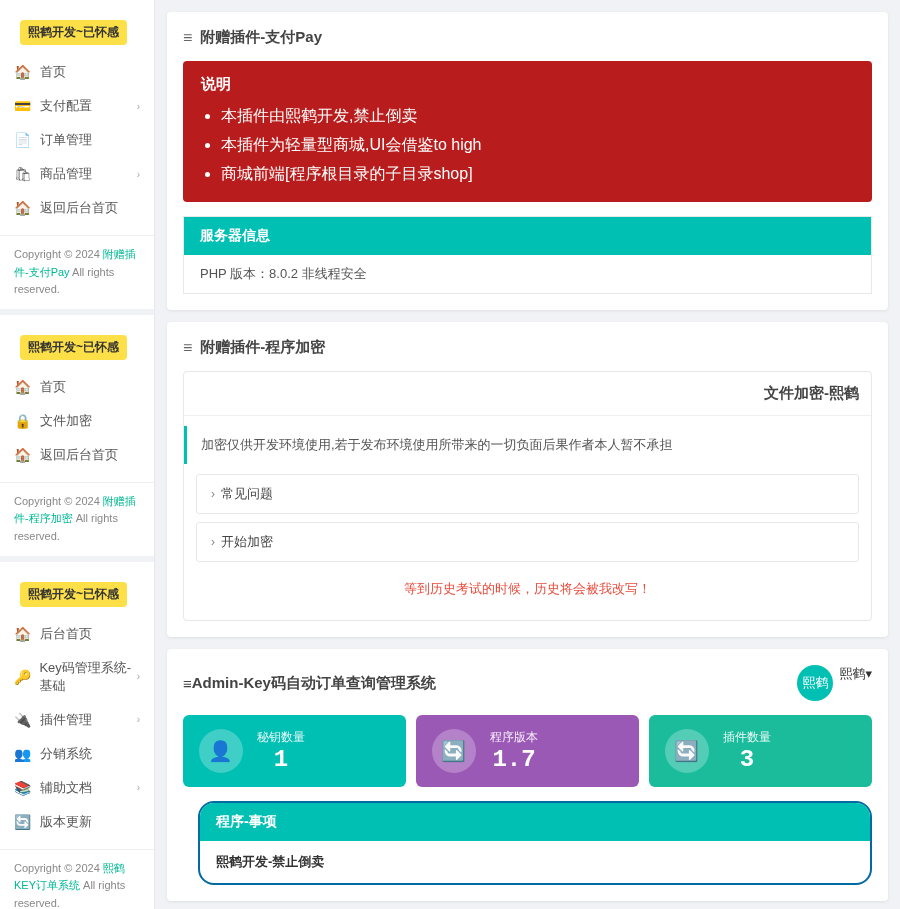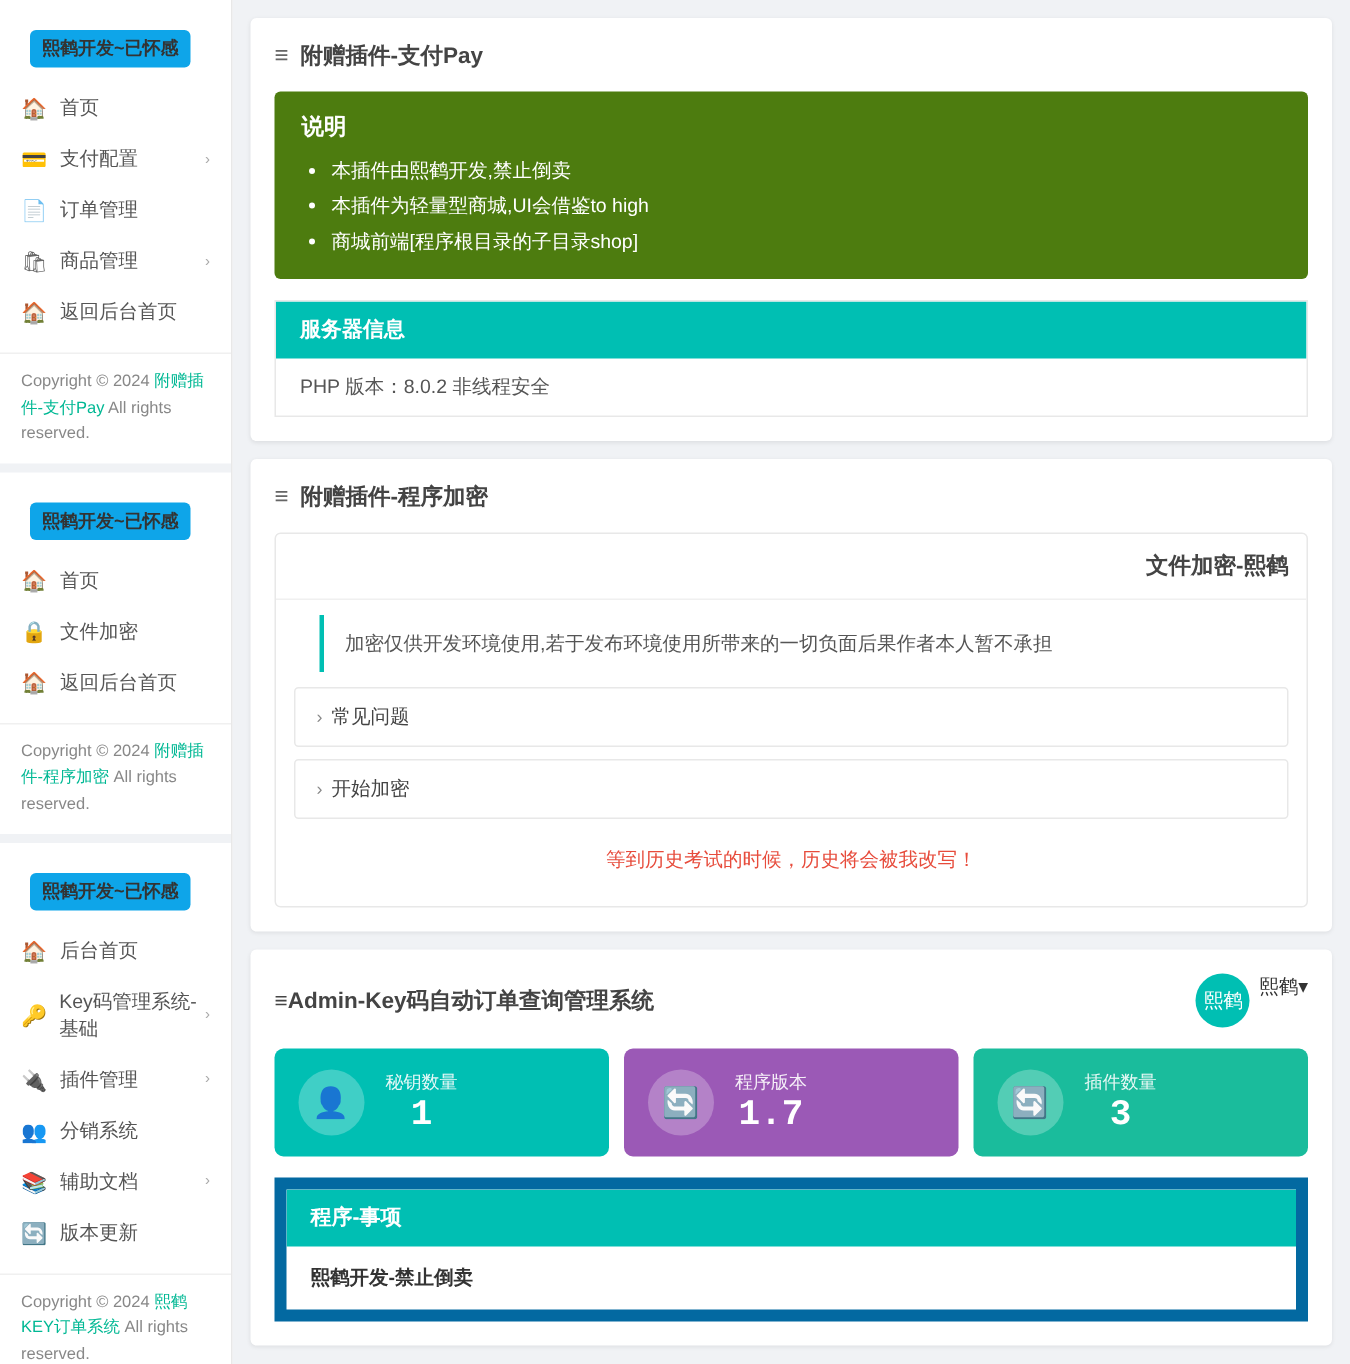--- a/index.html
+++ b/index.html
@@ -14,21 +14,21 @@
       display: flex;
       flex-direction: column;
       flex-shrink: 0;
     }
 
     .sidebar-section {
       padding: 0;
     }
 
     .sidebar-logo {
-      background: #0ea5e9;
+      background: #fde047;
       border-radius: 4px;
       padding: 4px 8px;
       margin: 10px 10px 0 10px;
       font-size: 12px;
       font-weight: bold;
       color: #333;
       display: inline-block;
       text-align: right;
     }
 
@@ -109,36 +109,36 @@
     }
 
     .panel-header .header-icon {
       margin-right: 8px;
       color: #666;
       font-size: 16px;
     }
 
     
     .info-box {
-      background: #4d7c0f;
+      background: #b91c1c;
       border-radius: 4px;
       padding: 14px 18px;
       color: #fff;
       margin-bottom: 14px;
     }
 
     .info-box h3 {
       font-size: 15px;
       margin-bottom: 8px;
     }
 
     .info-box ul {
       list-style: disc;
       padding-left: 20px;
-      font-size: 13px;
+      font-size: 16px;
       line-height: 1.8;
     }
 
     
     .server-info-box {
       border: 1px solid #e8e8e8;
       border-radius: 0;
       overflow: hidden;
     }
 
@@ -170,21 +170,20 @@
       border-bottom: 1px solid #f0f0f0;
       margin-bottom: 10px;
     }
 
     .encrypt-left-bar {
       border-left: 3px solid #00bfb3;
       padding: 10px 14px;
       margin-bottom: 10px;
       color: #555;
       font-size: 13px;
-      margin-left: 29px;
     }
 
     .collapsible-item {
       border: 1px solid #e8e8e8;
       border-radius: 3px;
       padding: 10px 14px;
       margin-bottom: 8px;
       cursor: pointer;
       display: flex;
       align-items: center;
@@ -282,23 +281,24 @@
       opacity: 0.9;
     }
 
     .stat-value {
       font-size: 24px;
       font-weight: bold;
     }
 
     
     .program-items-box {
-      border: 8px solid #0369a1;
-      border-radius: 0;
+      border: 2px solid #0369a1;
+      border-radius: 16px;
       overflow: hidden;
+      margin-left: 15px;
     }
 
     .program-items-header {
       background: #00bfb3;
       color: #fff;
       padding: 10px 16px;
       font-size: 14px;
       font-weight: bold;
     }
 

